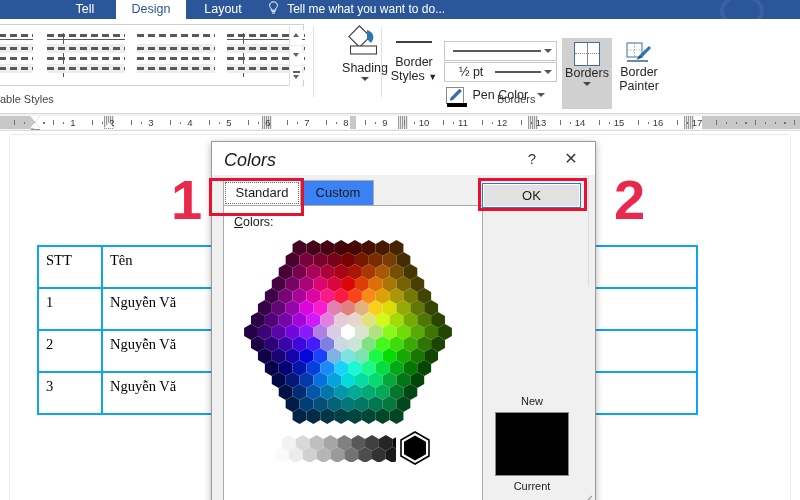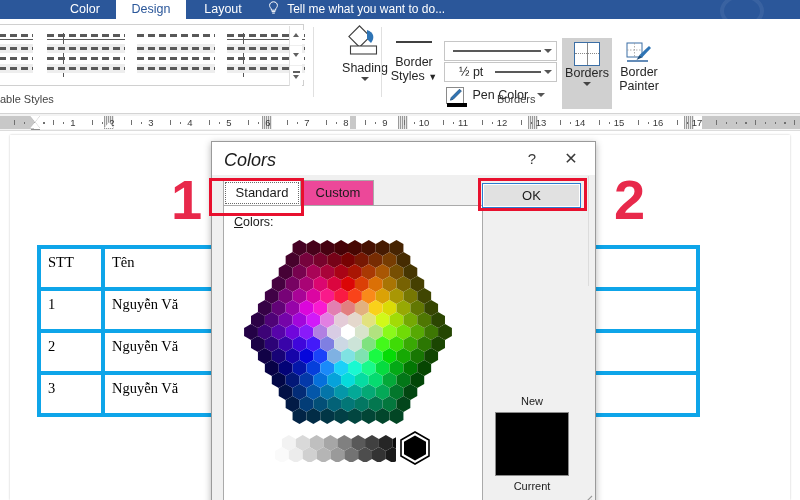--- a/index.html
+++ b/index.html
@@ -301,21 +301,21 @@
   }
 
   
   table.wtable {
     position: absolute; left: 27px; top: 110px;
     border-collapse: collapse;
     font-family: "Liberation Serif", serif;
     font-size: 14.5px; color: #000000;
   }
   table.wtable td {
-    border: 4px solid #0ea5e9;
+    border: 2px solid #0ea5e9;
     padding: 5px 7px 6px 7px;
     vertical-align: top;
     height: 42px;
   }
   .c-stt  { width: 64px; }
   .c-ten  { width: 195px; }
   .c-mid  { width: 230px; }
   .c-addr { width: 170px; }
 
   
@@ -361,21 +361,21 @@
     cursor: default;
   }
 
   .tabstrip {
     position: absolute; left: 11px; top: 38px;
     width: 300px; height: 26px;
   }
   .dtab {
     position: absolute; top: 0; height: 26px; line-height: 24px;
     text-align: center; font-size: 13px; color: #1b1b1b;
-    background: #ec4899; border: 1px solid #aaaaaa;
+    background: #3b82f6; border: 1px solid #aaaaaa;
     border-bottom: none; cursor: default;
   }
   .dtab.sel {
     background: #ffffff;
     outline: 1px dotted #6a6a6a;
     outline-offset: -3px;
   }
   .dtab-standard { left: 0;  width: 78px; }
   .dtab-custom   { left: 79px; width: 72px; }
 
@@ -443,21 +443,21 @@
     border-left: 1px solid #dcdcdc;
   }
 </style>
 </head>
 <body>
 
 <div id="app">
 
   <div class="tabbar">
     <div class="ribbon-ghost"></div>
-    <div class="tab tab-view">Color</div>
+    <div class="tab tab-view">Tell</div>
     <div class="tab tab-design active">Design</div>
     <div class="tab tab-layout">Layout</div>
     <div class="tellme">
       <span class="bulb">
         <svg width="11" height="13" viewBox="0 0 11 13">
           <path d="M5.5 0.8 C3.2 0.8 1.6 2.4 1.6 4.4 C1.6 5.9 2.6 6.9 3.3 7.9 L3.3 9.2 L7.7 9.2 L7.7 7.9 C8.4 6.9 9.4 5.9 9.4 4.4 C9.4 2.4 7.8 0.8 5.5 0.8 Z" fill="none" stroke="#ffffff" stroke-width="1"></path>
           <rect x="3.6" y="10.1" width="3.8" height="1" fill="#ffffff"></rect>
           <rect x="4.2" y="11.6" width="2.6" height="1" fill="#ffffff"></rect>
         </svg>
       </span>

